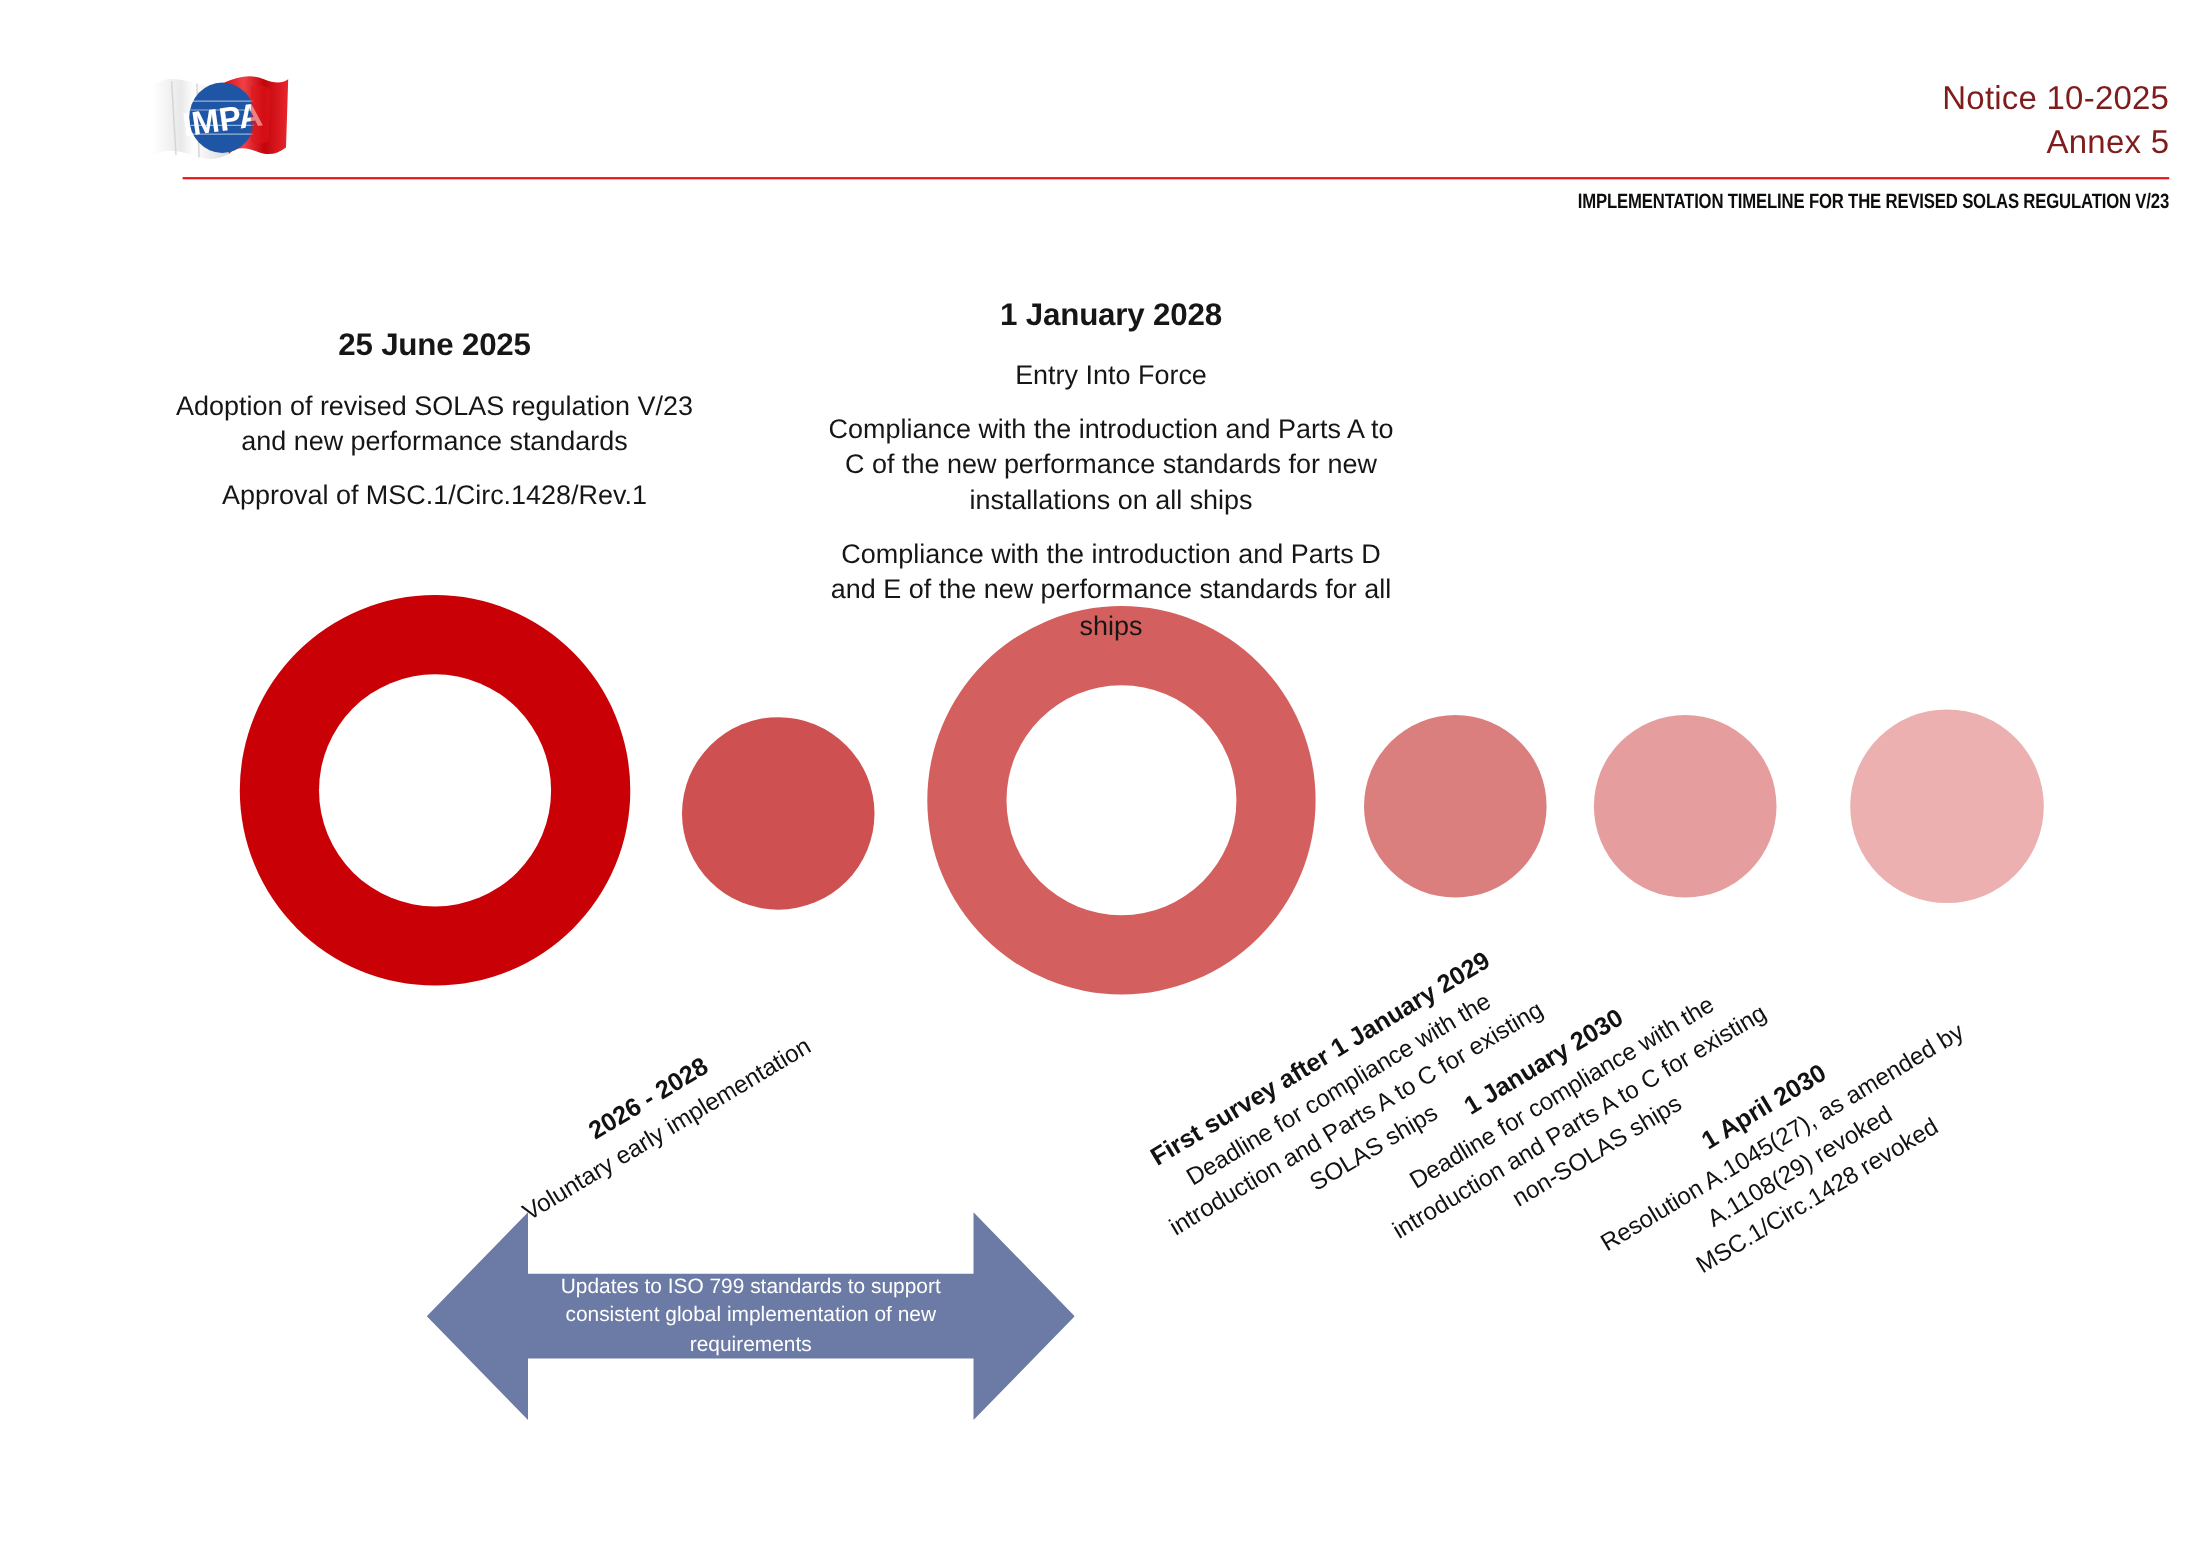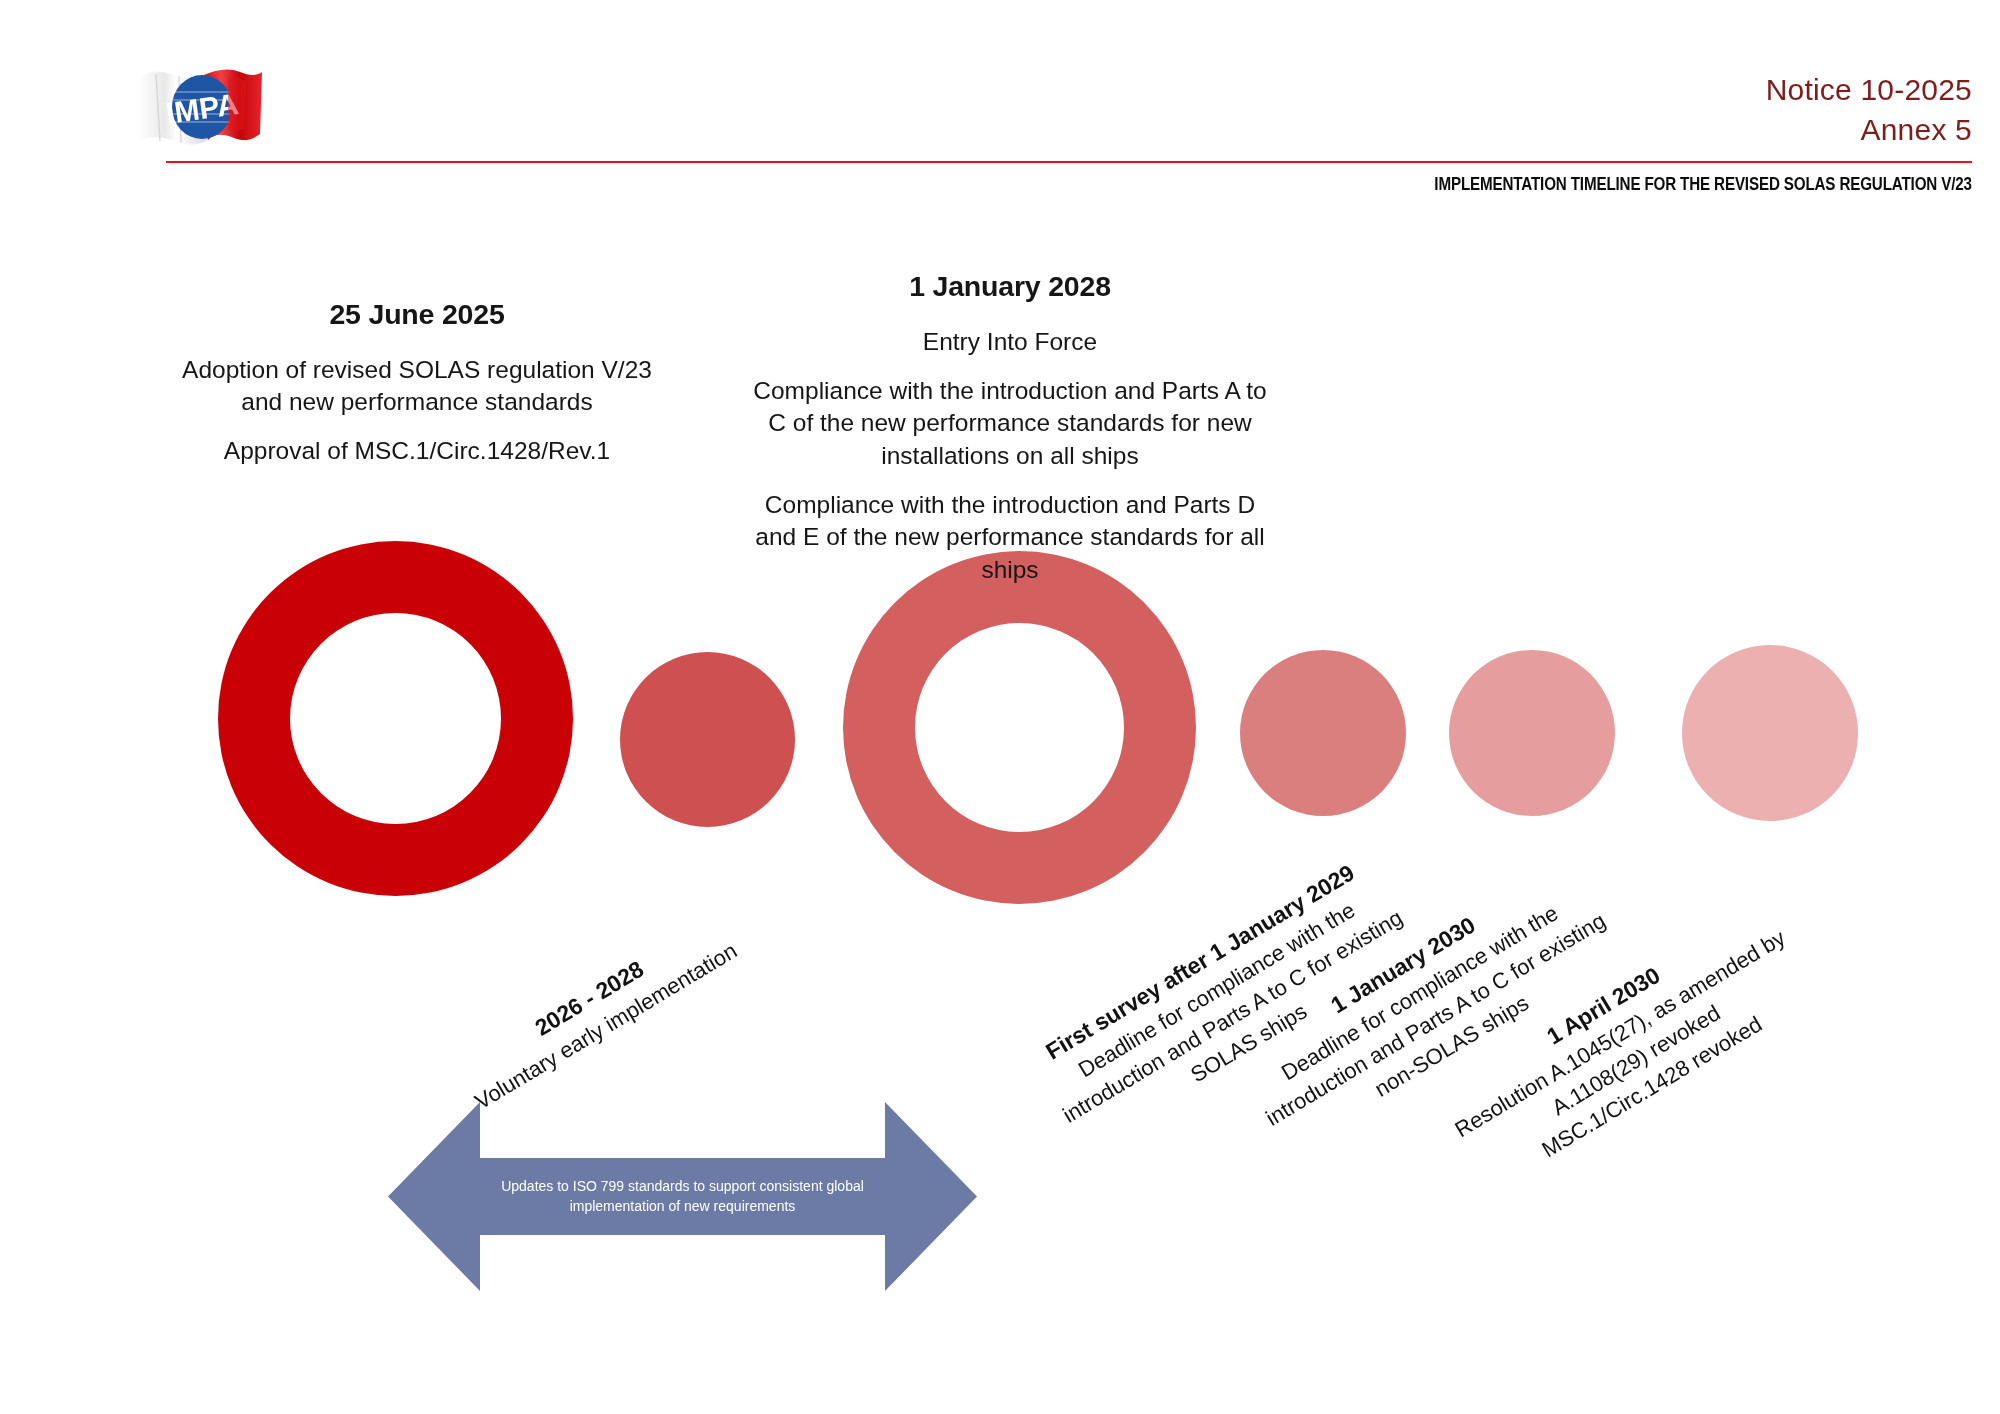--- a/index.html
+++ b/index.html
@@ -108,21 +108,21 @@
     width: 589px; height: 197px;
   }
   #arrow-text {
     position: absolute;
     left: 0; top: 0;
     width: 589px; height: 197px;
     display: flex;
     align-items: center;
     justify-content: center;
     color: #ffffff;
-    font-size: 14px;
+    font-size: 19px;
     line-height: 1.38;
     text-align: center;
     padding: 0 108px;
   }
 </style>
 </head>
 <body>
 
 <div id="header">
 
@@ -186,21 +186,21 @@
 
   <div class="node" style="left:843px; top:551px; width:353px; height:353px; background:#D3605F;"></div>
   <div class="node" style="left:915px; top:623px; width:209px; height:209px; background:#ffffff;"></div>
 
   <div class="node" style="left:1240px; top:650px; width:166px; height:166px; background:#DB7F7E;"></div>
 
   <div class="node" style="left:1449px; top:650px; width:166px; height:166px; background:#E59E9D;"></div>
 
   <div class="node" style="left:1682px; top:645px; width:176px; height:176px; background:#EBB0AF;"></div>
 
-  <div class="topblock" style="left:162px; top:296px; width:510px;">
+  <div class="topblock" style="left:140px; top:296px; width:510px;">
     <div class="date">25 June 2025</div>
     <p>Adoption of revised SOLAS regulation V/23 and new performance standards</p>
     <p>Approval of MSC.1/Circ.1428/Rev.1</p>
   </div>
 
   <div class="topblock" style="left:752px; top:268px; width:516px;">
     <div class="date">1 January 2028</div>
     <p>Entry Into Force</p>
     <p>Compliance with the introduction and Parts A to C of the new performance standards for new installations on all ships</p>
     <p>Compliance with the introduction and Parts D and E of the new performance standards for all ships</p>

